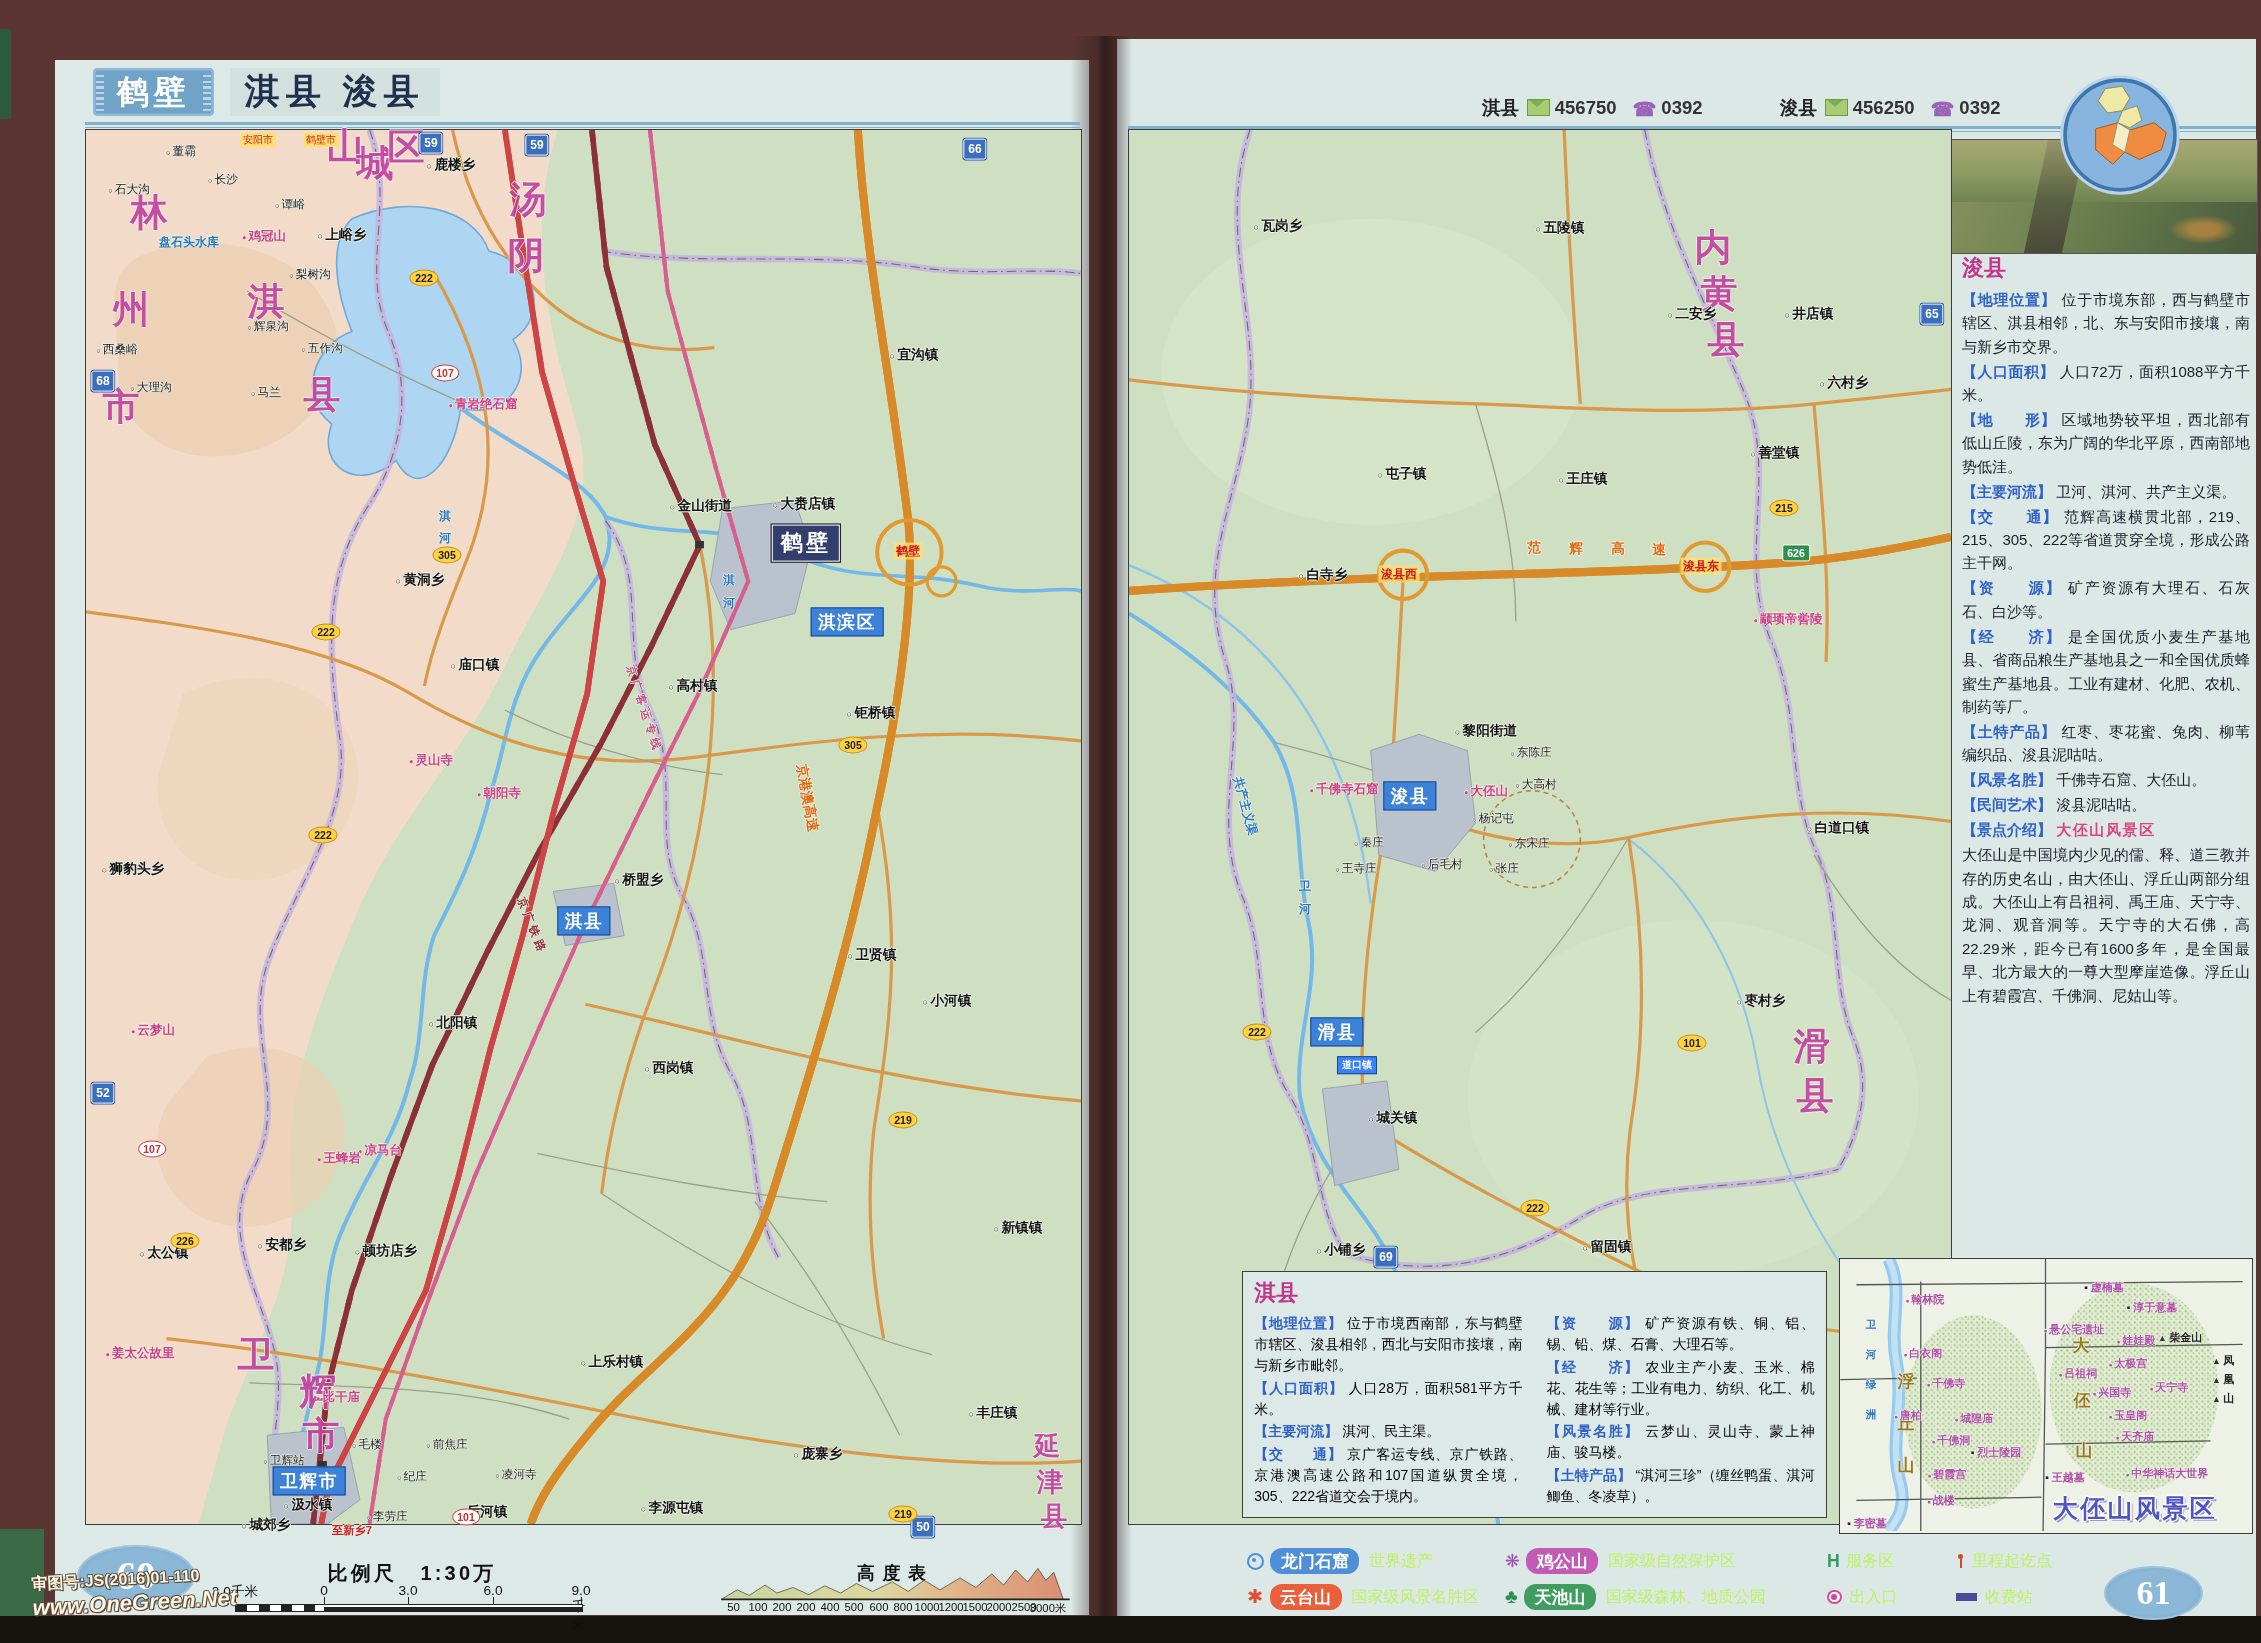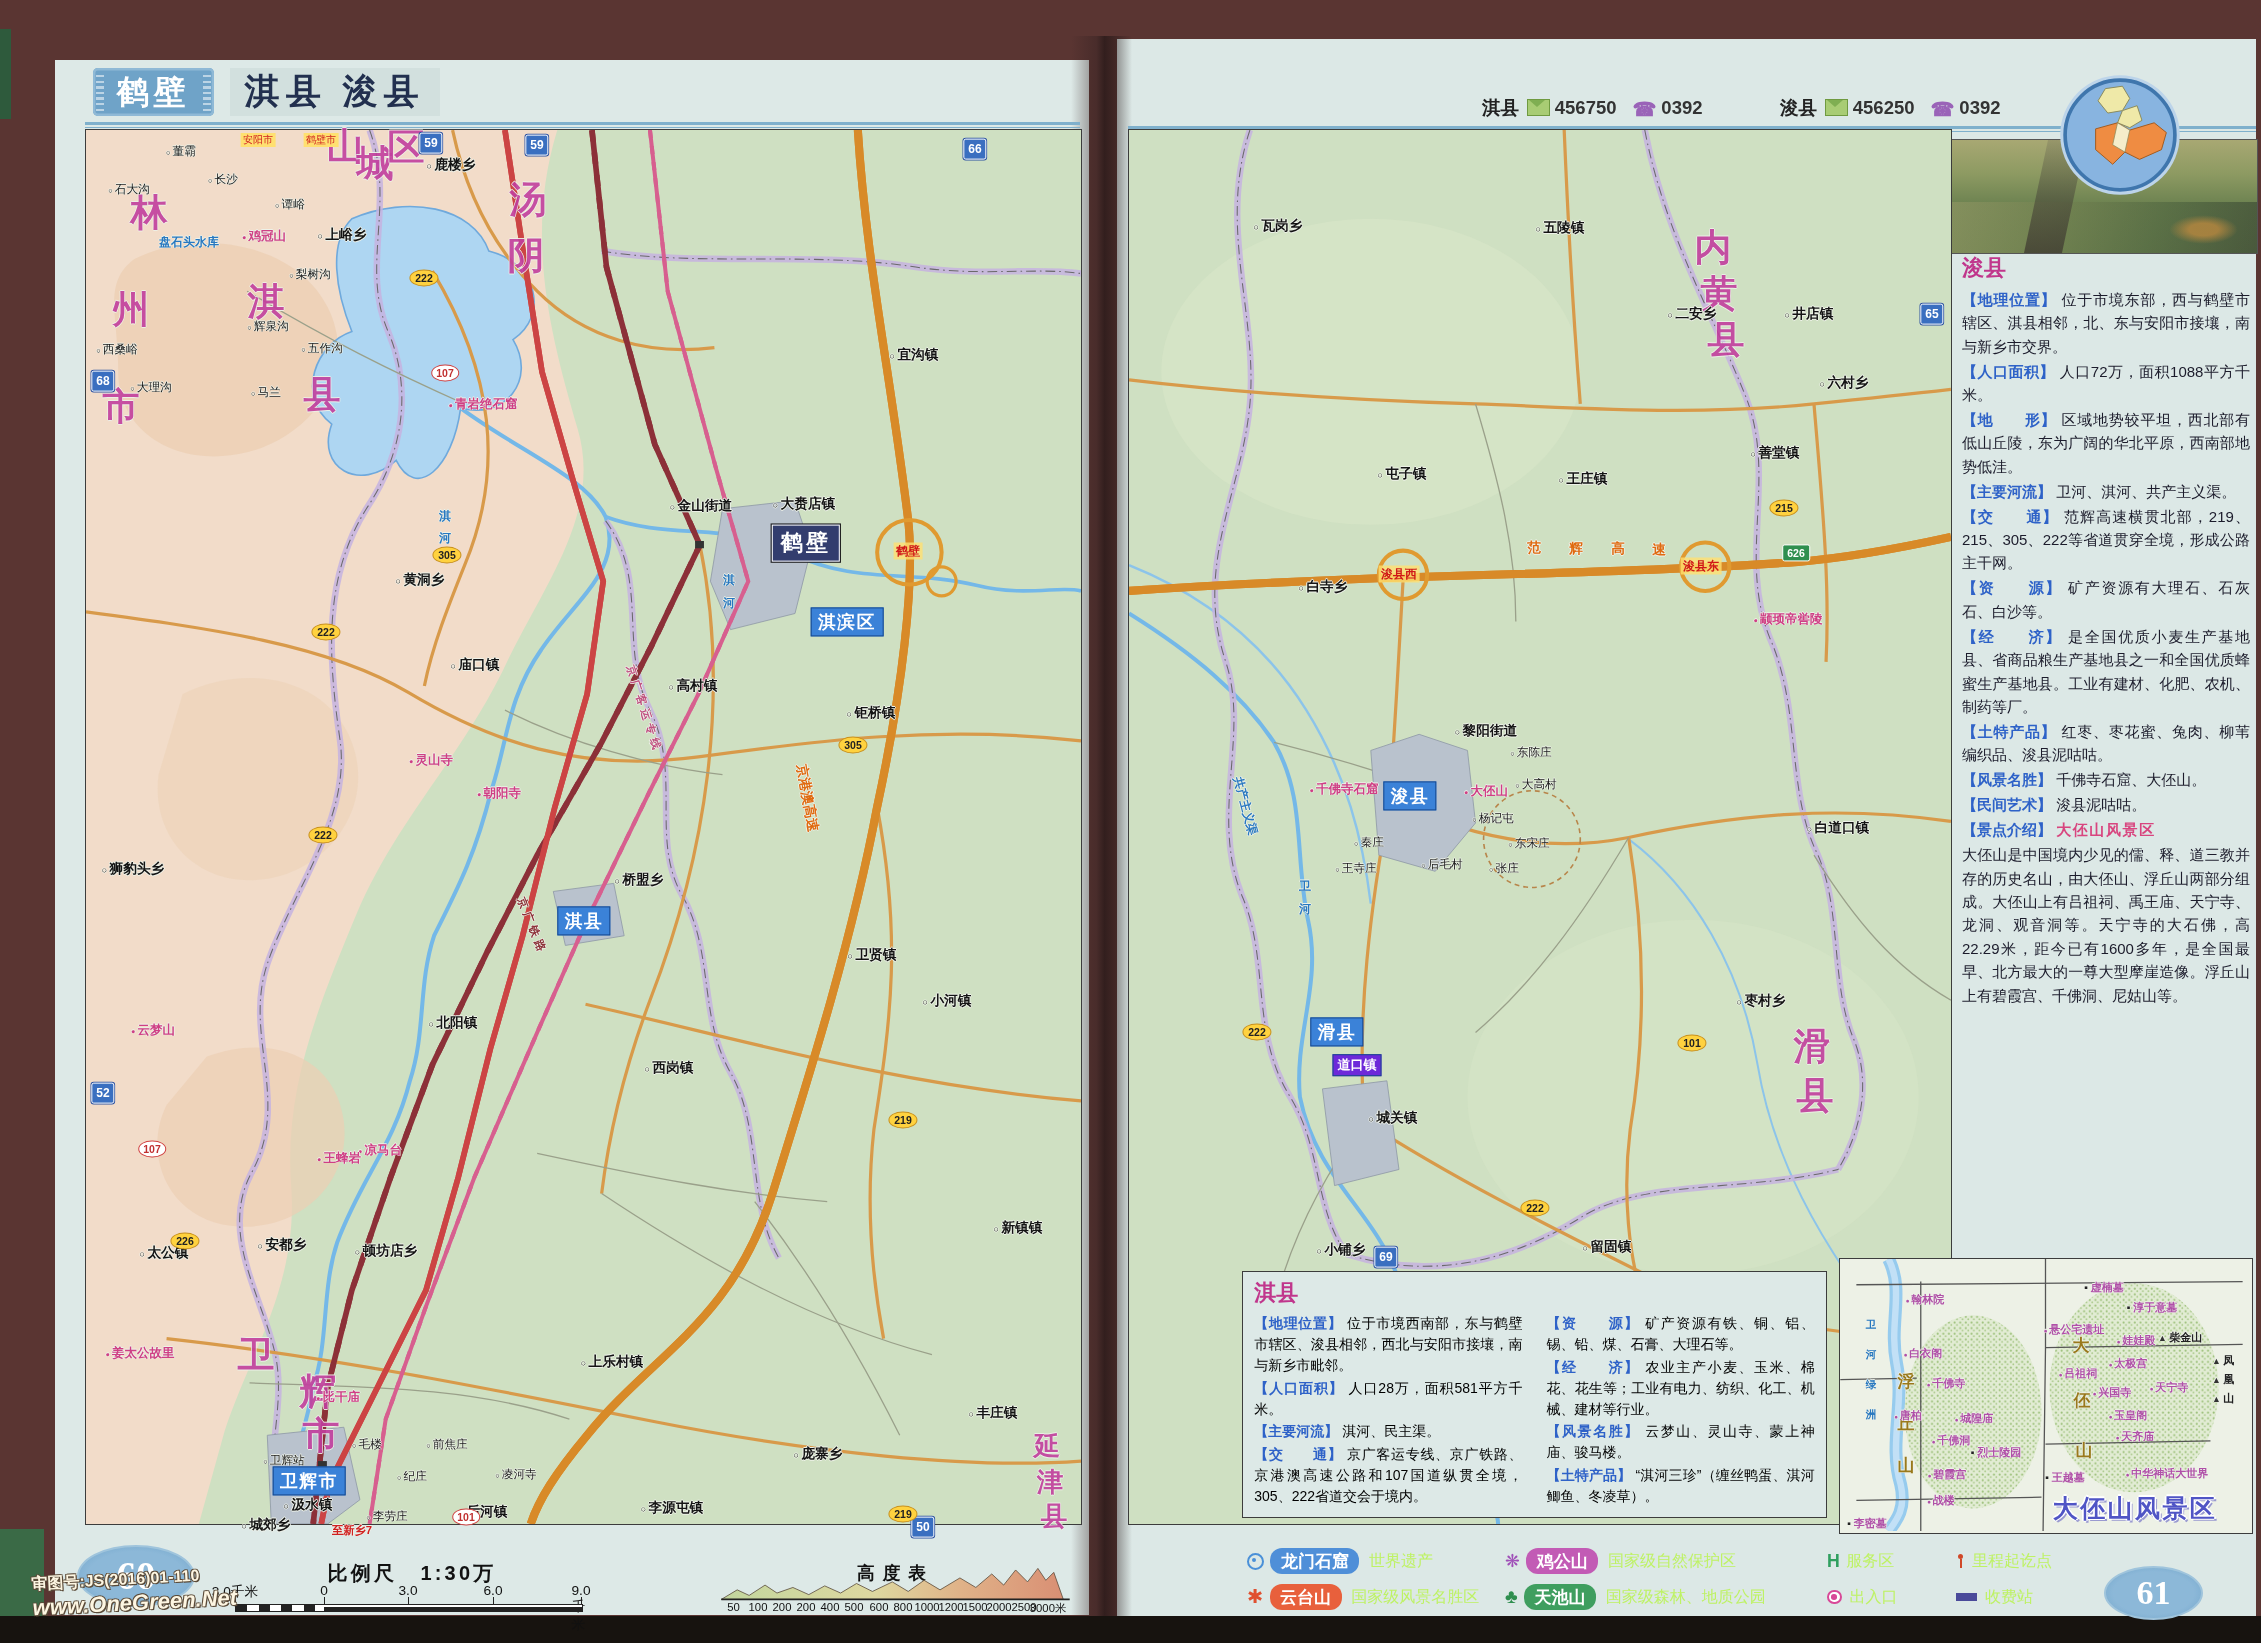--- a/index.html
+++ b/index.html
@@ -116,21 +116,21 @@
   
   #labels{position:absolute;left:0;top:0;width:2261px;height:1643px;z-index:6;pointer-events:none;}
   .lb{position:absolute;transform:translate(-50%,-50%);white-space:nowrap;
       text-shadow:-0.8px 0 0 #eef2e9,0.8px 0 0 #eef2e9,0 -0.8px 0 #eef2e9,0 0.8px 0 #eef2e9;}
   .rg{font-family:"Liberation Serif",serif;font-size:37px;font-weight:bold;color:#c23f9e;opacity:.9;}
   .rg2{font-family:"Liberation Serif",serif;font-size:26.6px;font-weight:bold;color:#c23f9e;opacity:.9;}
   .cap{background:#333d6e;color:#fff;font-size:22px;font-weight:bold;padding:2.4px 8px;letter-spacing:3.2px;
        border:1.6px solid #fff;box-shadow:0 0 0 1.2px #222;text-shadow:none;}
   .ct{background:#3b82d8;color:#fff;font-size:17.7px;font-weight:bold;padding:1.6px 6.4px;letter-spacing:1.6px;
       border:1.2px solid #16488e;text-shadow:none;}
-  .ct2{background:#6d28d9;color:#fff;font-size:13px;font-weight:bold;padding:0.8px 4px;border:0.8px solid #16488e;text-shadow:none;}
+  .ct2{background:#3b82f6;color:#fff;font-size:10px;font-weight:bold;padding:0.8px 4px;border:0.8px solid #16488e;text-shadow:none;}
   .tn{font-size:13.7px;color:#141414;font-weight:600;}
   .tn::before{content:"○ ";font-size:8.9px;color:#222;}
   .v{font-size:11.7px;color:#191919;}
   .v::before{content:"○ ";font-size:7.3px;color:#222;}
   .sc{font-size:12.5px;color:#cf3f85;font-weight:600;}
   .sc::before{content:"● ";font-size:7.3px;}
   .wt{font-size:12px;color:#2878c0;font-weight:600;}
   .wti{font-size:10.5px;color:#2878c0;font-weight:600;}
   .rd{font-size:11.3px;color:#d02020;font-weight:600;}
   .bd{background:#ffe070;color:#d02020;font-size:10px;padding:0 2.4px;text-shadow:none;}
@@ -559,21 +559,21 @@
       <span class="lb by" style="left: 903px; top: 1514px;">219</span>
       <span class="lb by" style="left: 185px; top: 1241px;">226</span>
       <span class="lb tn" style="left: 1278px; top: 226px;">瓦岗乡</span>
       <span class="lb tn" style="left: 1560px; top: 228px;">五陵镇</span>
       <span class="lb tn" style="left: 1692px; top: 314px;">二安乡</span>
       <span class="lb tn" style="left: 1809px; top: 314px;">井店镇</span>
       <span class="lb tn" style="left: 1844px; top: 383px;">六村乡</span>
       <span class="lb tn" style="left: 1775px; top: 453px;">善堂镇</span>
       <span class="lb tn" style="left: 1583px; top: 479px;">王庄镇</span>
       <span class="lb tn" style="left: 1402px; top: 474px;">屯子镇</span>
-      <span class="lb tn" style="left: 1323px; top: 587px;">白寺乡</span>
+      <span class="lb tn" style="left: 1323px; top: 575px;">白寺乡</span>
       <span class="lb tn" style="left: 1486px; top: 731px;">黎阳街道</span>
       <span class="lb tn" style="left: 1393px; top: 1118px;">城关镇</span>
       <span class="lb tn" style="left: 1761px; top: 1001px;">枣村乡</span>
       <span class="lb tn" style="left: 1838px; top: 828px;">白道口镇</span>
       <span class="lb tn" style="left: 1607px; top: 1247px;">留固镇</span>
       <span class="lb tn" style="left: 1341px; top: 1250px;">小铺乡</span>
       <span class="lb v" style="left: 1531px; top: 752px;">东陈庄</span>
       <span class="lb v" style="left: 1536px; top: 784px;">大高村</span>
       <span class="lb v" style="left: 1493px; top: 818px;">杨记屯</span>
       <span class="lb v" style="left: 1529px; top: 843px;">东宋庄</span>

